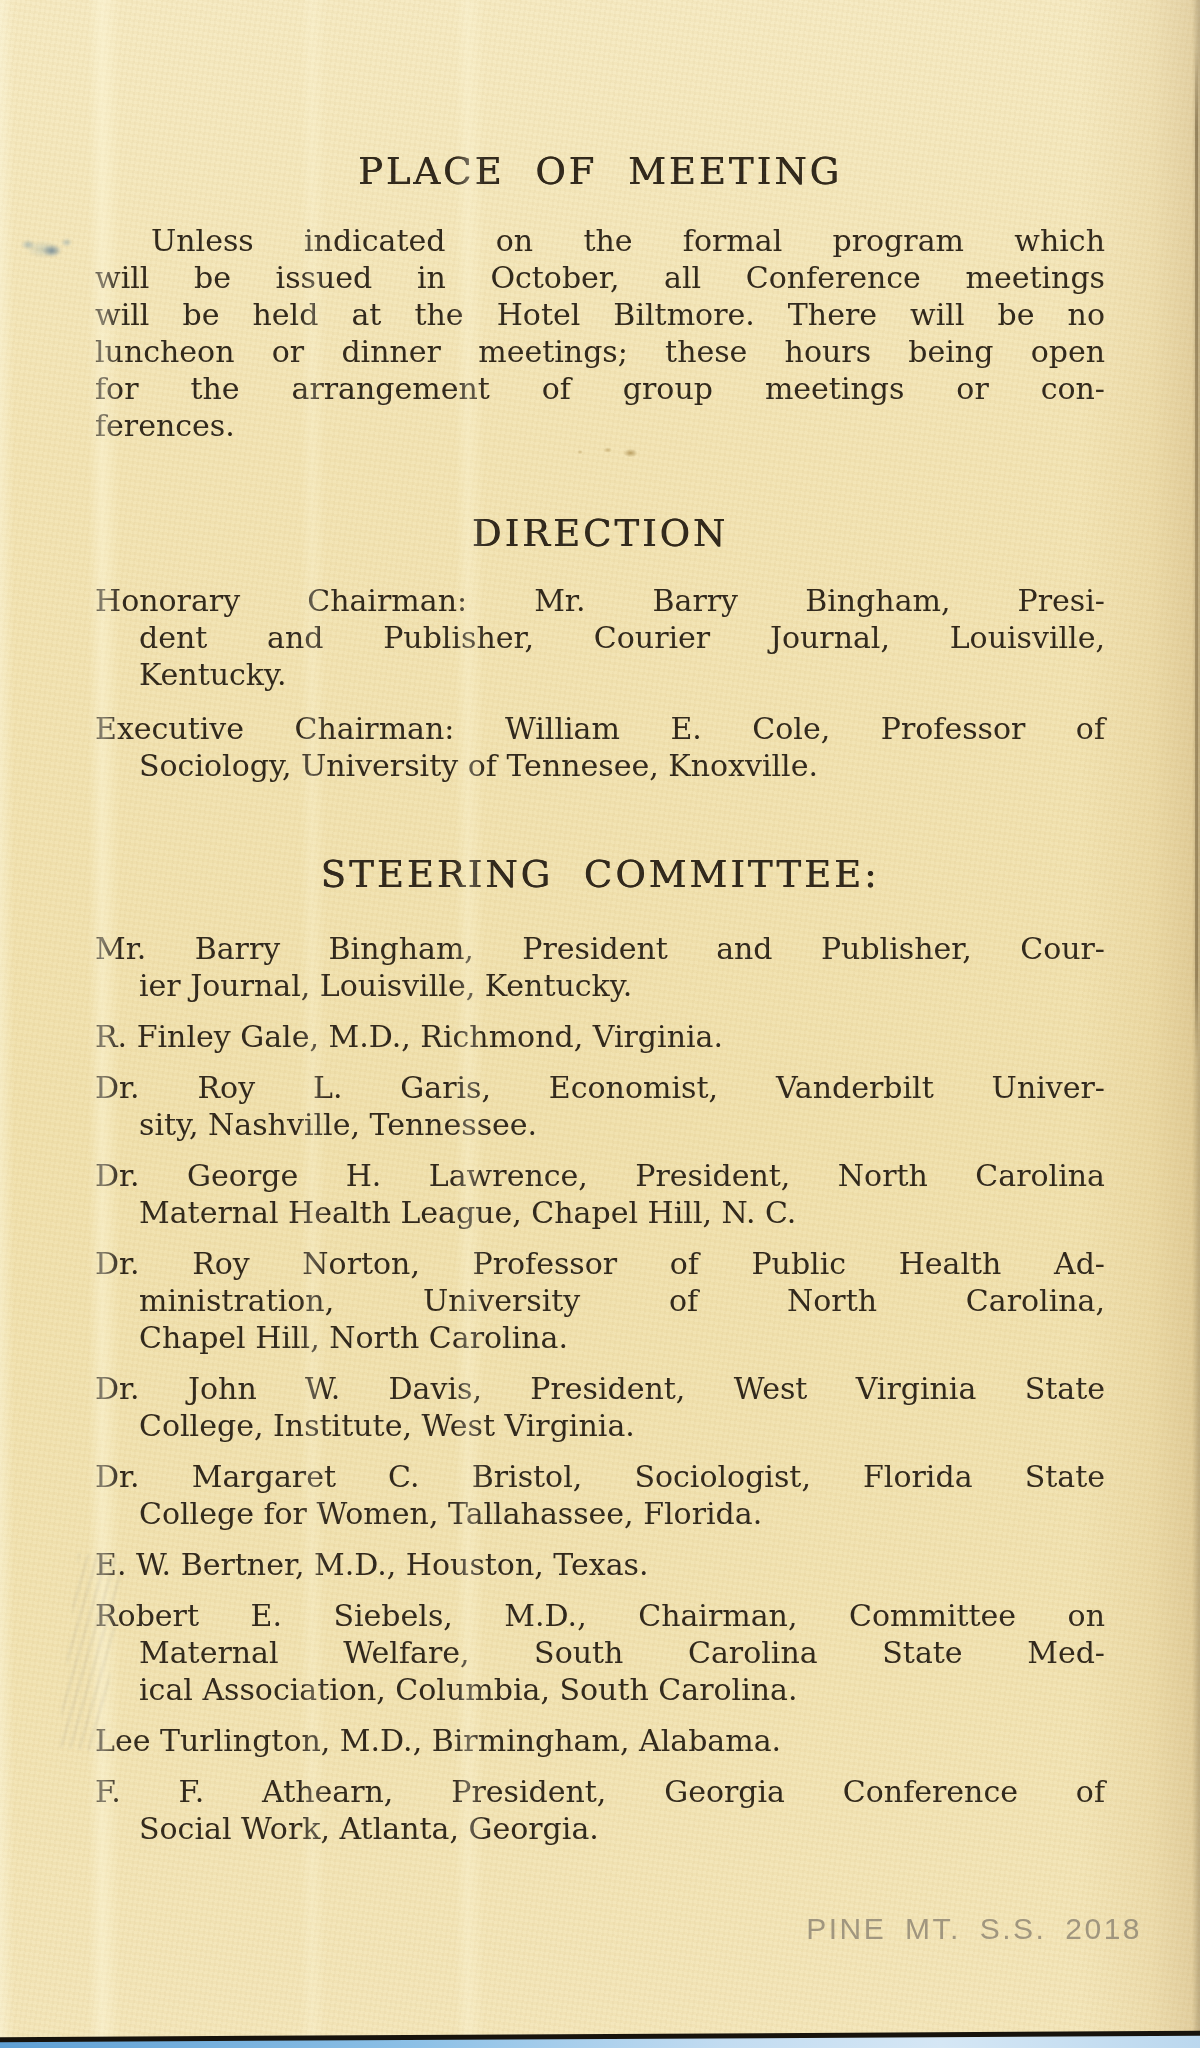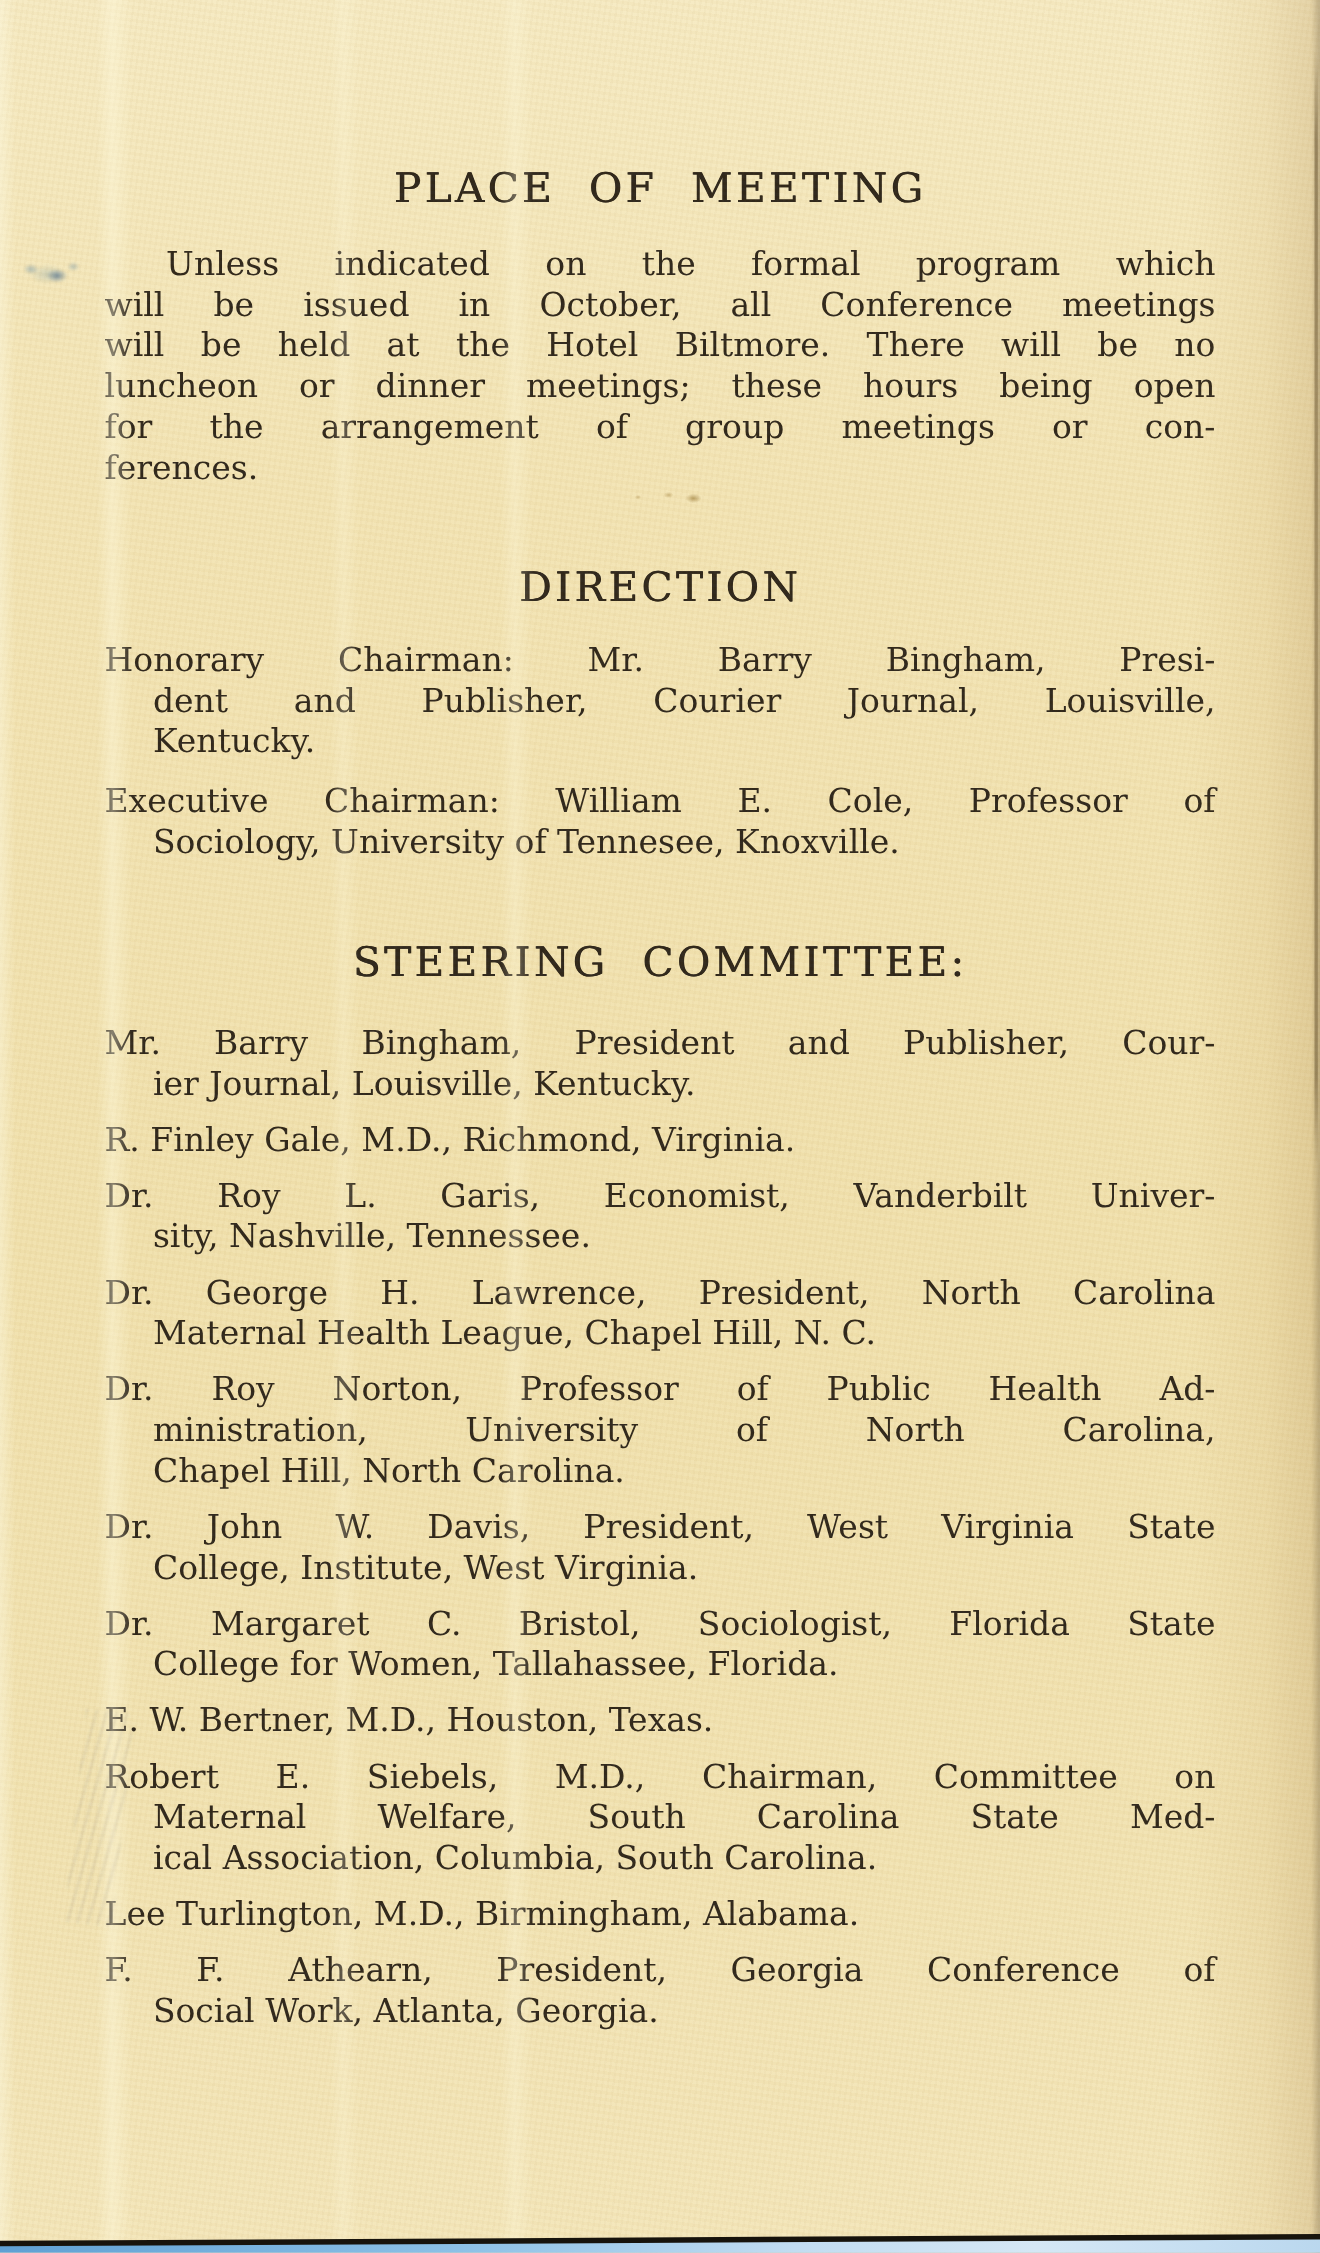--- a/index.html
+++ b/index.html
@@ -161,16 +161,17 @@
       </div>
       <div class="blk hang member">
         <div class="pline">Lee Turlington, M.D., Birmingham, Alabama.</div>
       </div>
       <div class="blk hang member">
         <div class="pline just">F. F. Athearn, President, Georgia Conference of</div>
         <div class="pline cont">Social Work, Atlanta, Georgia.</div>
       </div>
     </div>
 
+  <div class="watermark">PINE MT. S.S. 2018</div>
 
   <div class="edge-line"></div>
   <div class="scan-blue"></div>
 </div>
 
 </body></html>

